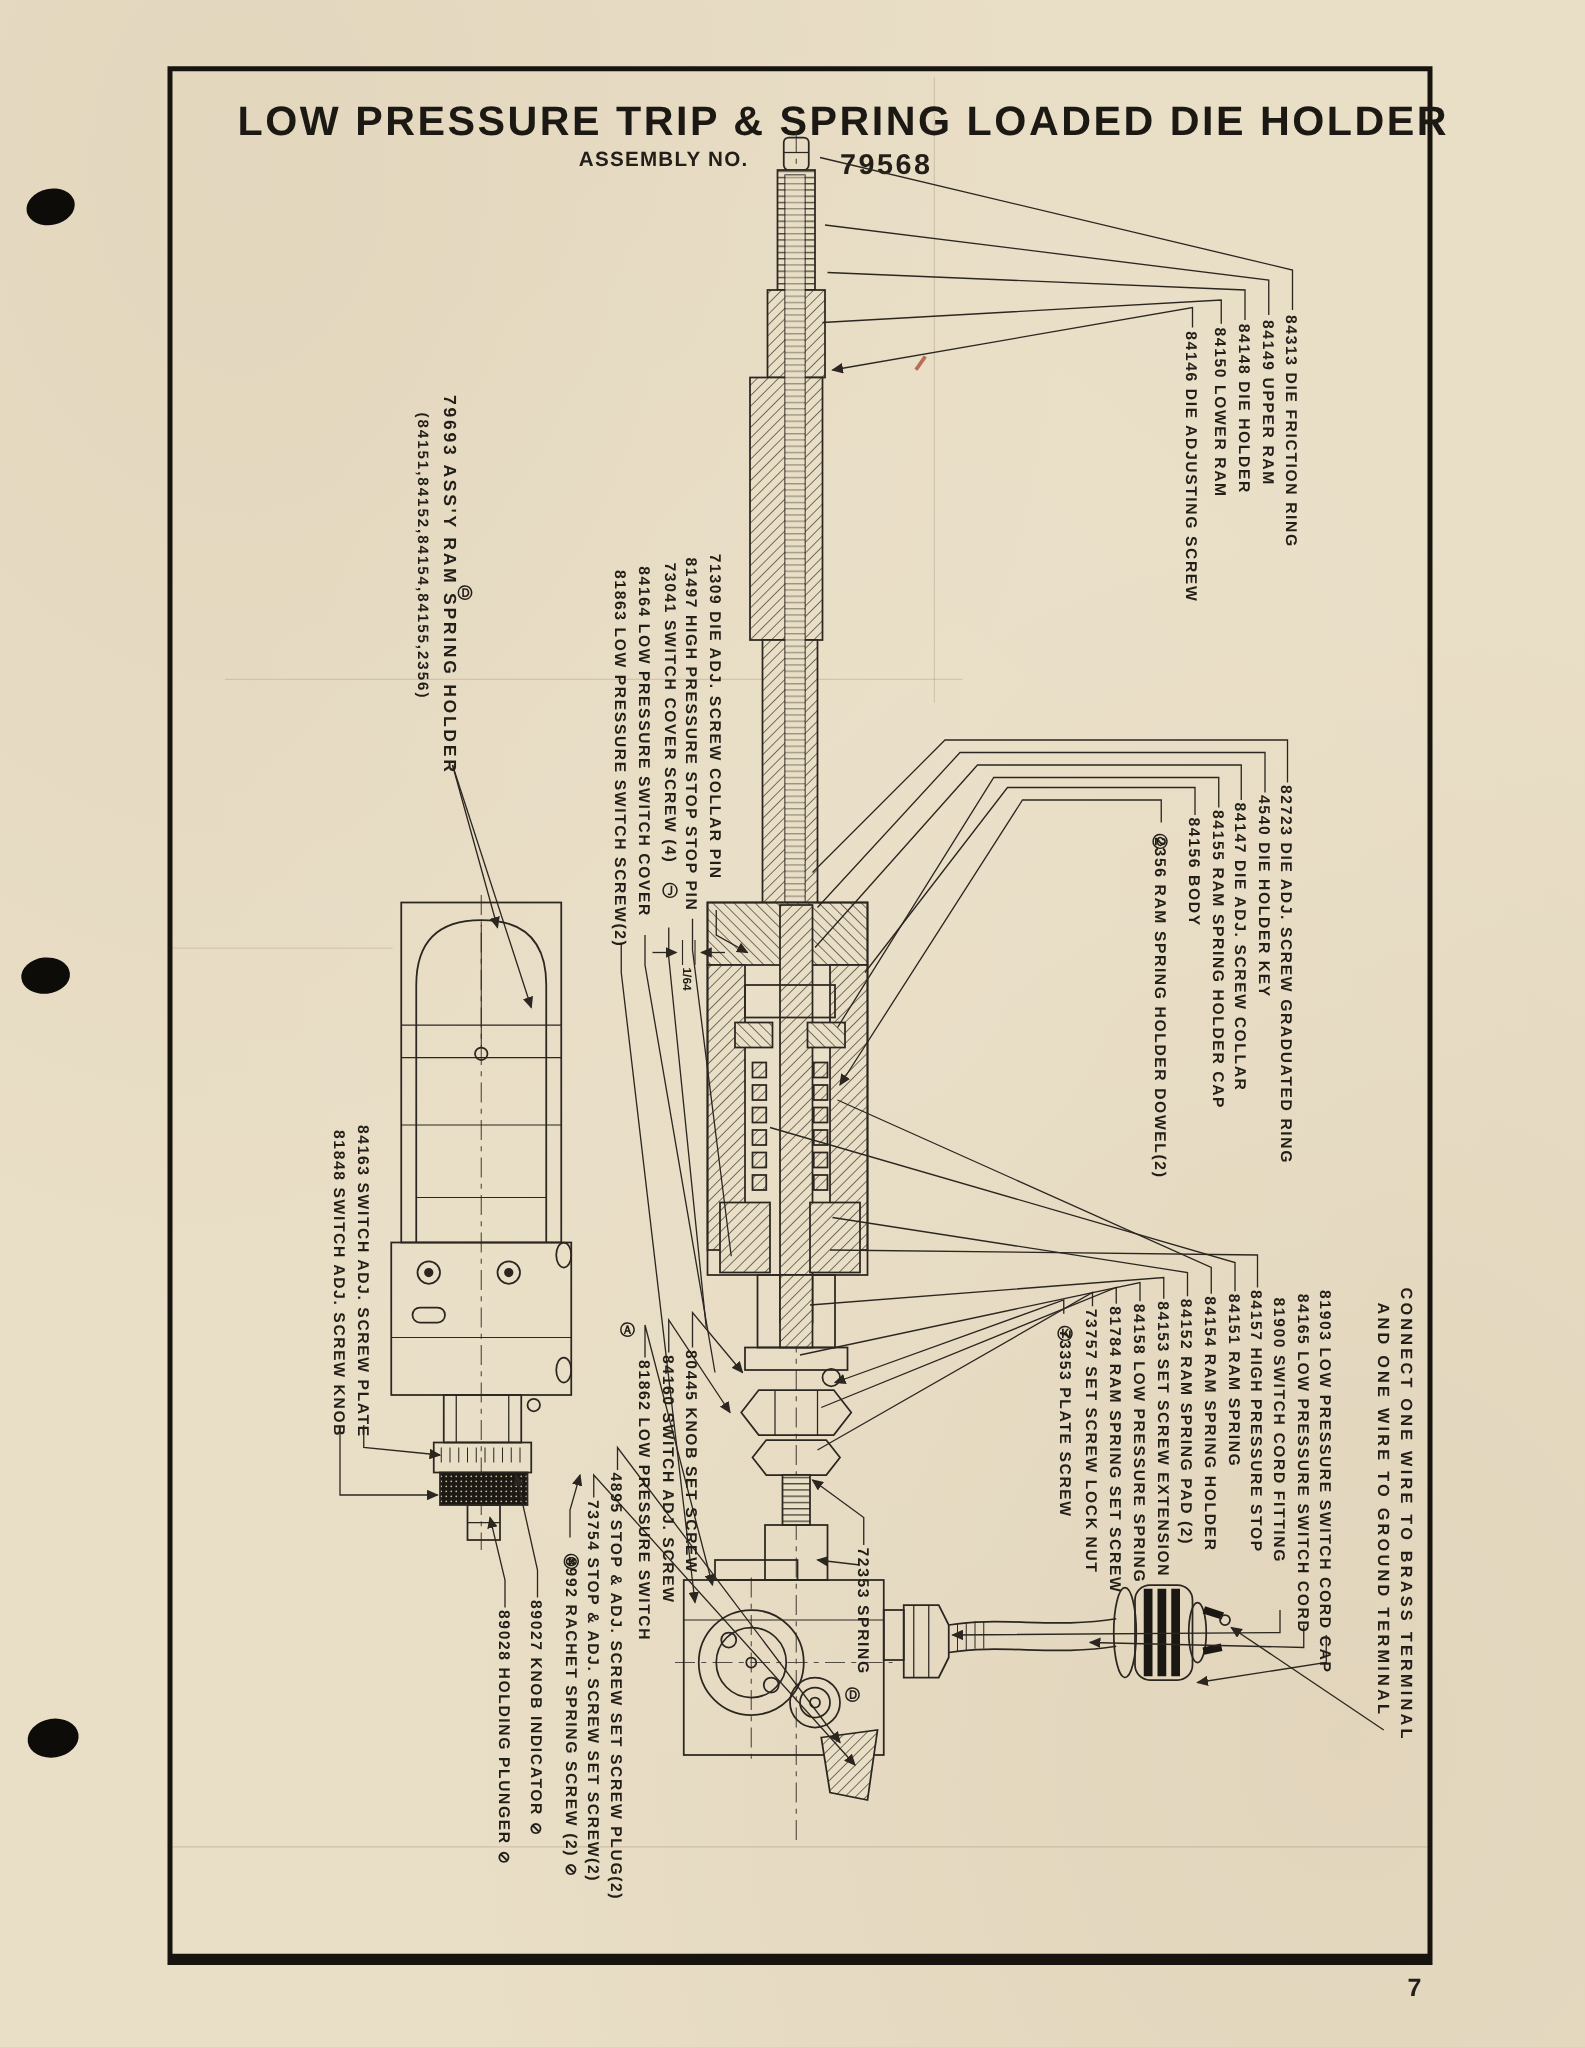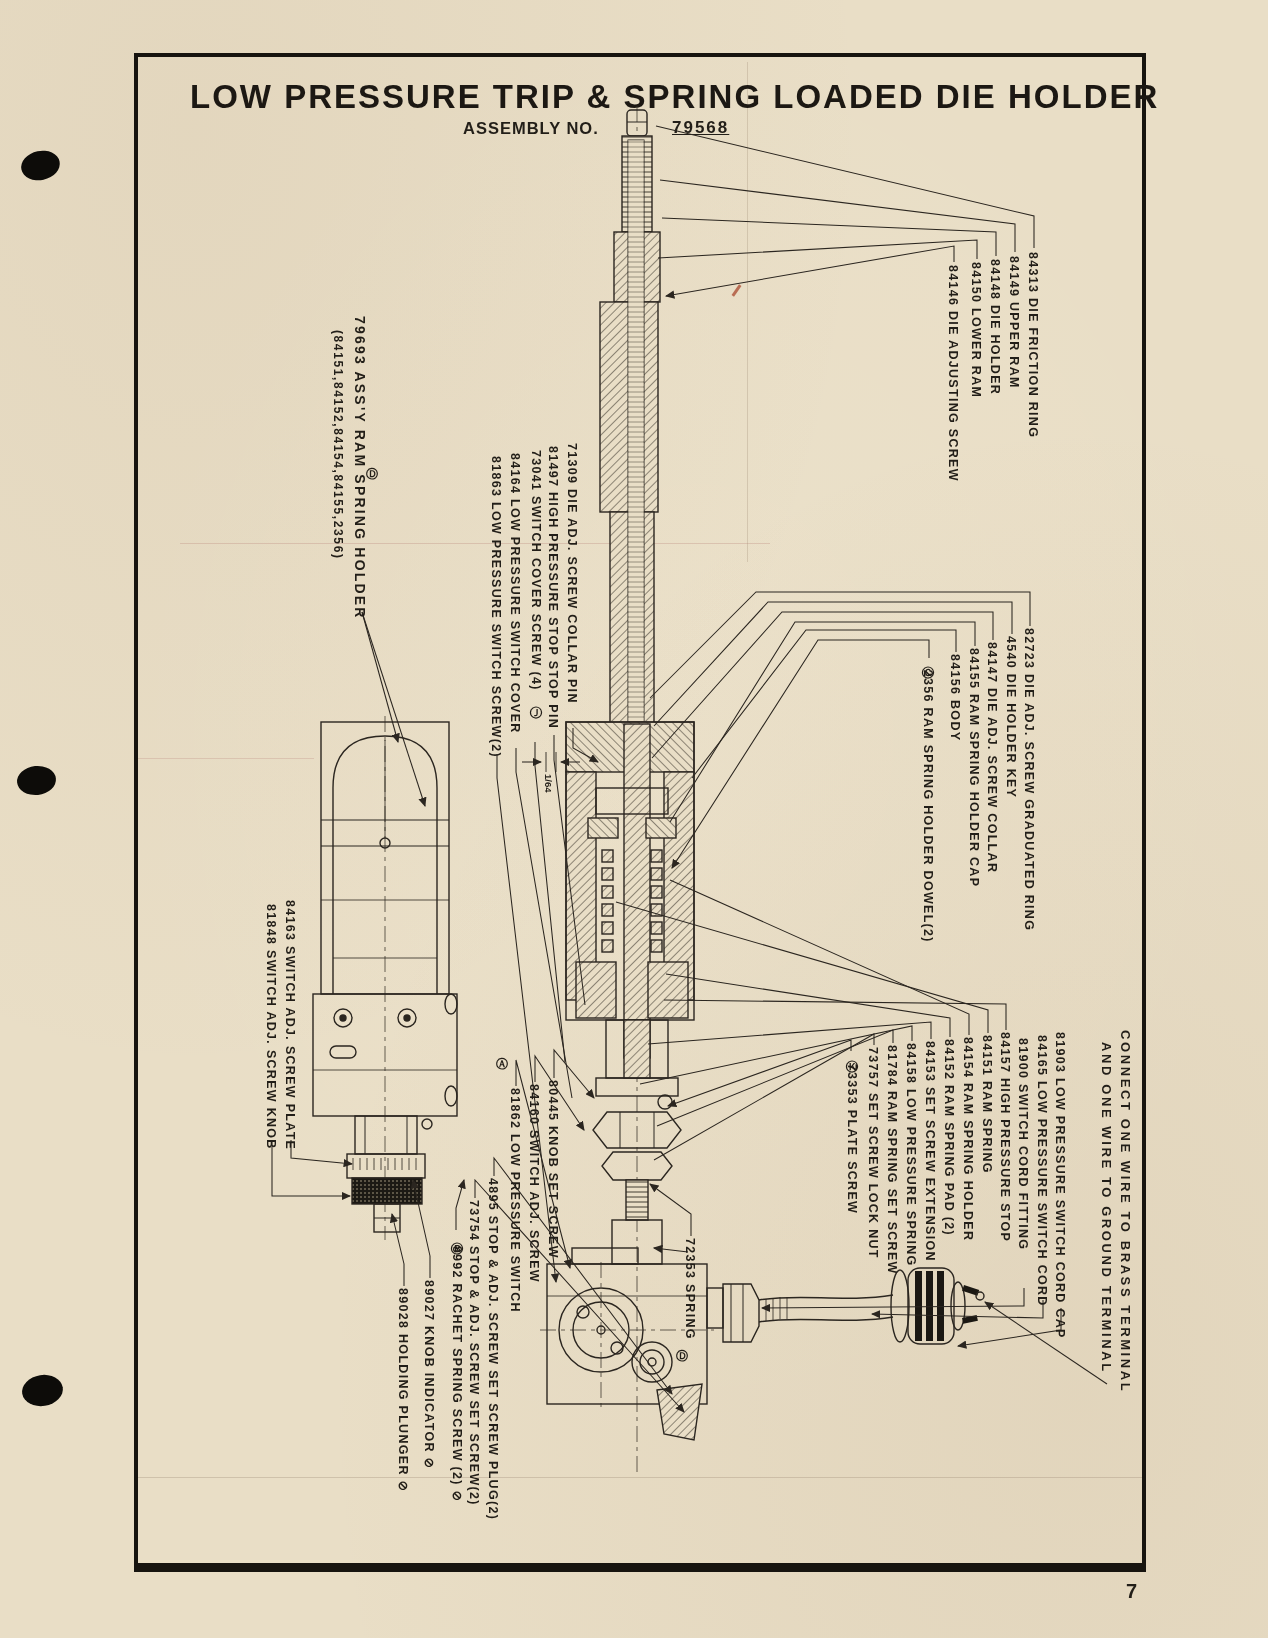--- a/index.html
+++ b/index.html
@@ -10,21 +10,21 @@
       radial-gradient(ellipse at 15% 8%, rgba(130,95,60,.06), transparent 45%),
       radial-gradient(ellipse at 85% 85%, rgba(130,95,60,.07), transparent 50%),
       radial-gradient(ellipse at 55% 45%, rgba(255,250,235,.10), transparent 60%),
       #e9dec6;
   }
   .frame{position:absolute;left:134px;top:53px;width:1004px;height:1506px;
     border:4px solid #17140f;border-bottom-width:9px;}
   .title{position:absolute;left:190px;top:78px;width:930px;text-align:center;
     font-size:33px;font-weight:bold;letter-spacing:2px;color:#1c1813;white-space:nowrap;}
   .assy-lbl{position:absolute;left:463px;top:119px;font-size:16.5px;font-weight:bold;letter-spacing:1px;}
-  .assy-no{position:absolute;left:672px;top:118px;font-size:17px;font-weight:bold;letter-spacing:2px;text-decoration:underline;}
+  .assy-no{position:absolute;left:672px;top:118px;font-size:23px;font-weight:bold;letter-spacing:2px;}
   .pageno{position:absolute;left:1126px;top:1580px;font-size:20px;font-weight:bold;}
   .vl{position:absolute;writing-mode:vertical-rl;white-space:nowrap;
     font-weight:bold;font-size:12.5px;letter-spacing:1.3px;color:#221e18;}
   .vl-lg{font-size:13px;letter-spacing:2.6px;}
   .holder-main{font-size:14px;letter-spacing:2.2px;}
   .holder-sub{font-size:12px;letter-spacing:1.6px;}
   .mark{position:absolute;font-weight:bold;font-size:12px;color:#221e18;}
   .dim{position:absolute;writing-mode:vertical-rl;font-weight:bold;font-size:9.5px;letter-spacing:0;}
   .hole{position:absolute;background:#0d0c09;border-radius:50%;}
   .crease{position:absolute;pointer-events:none;}

